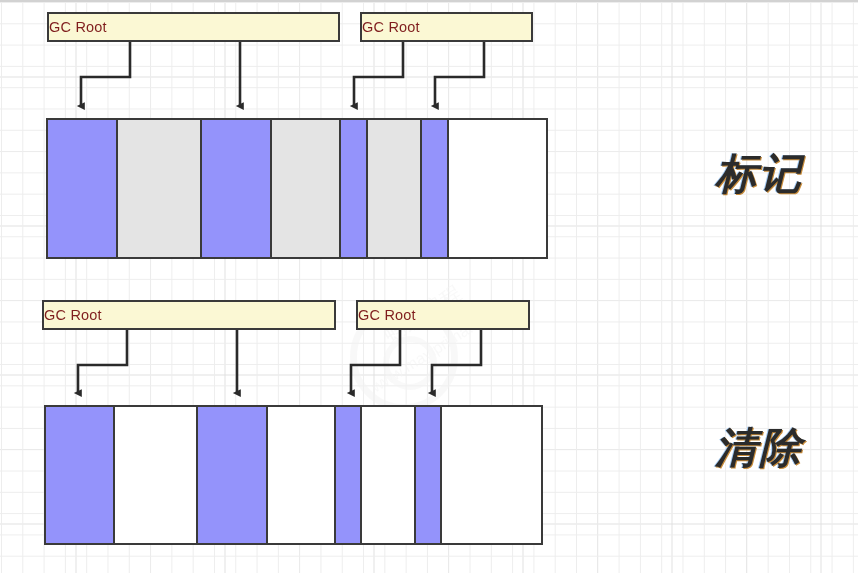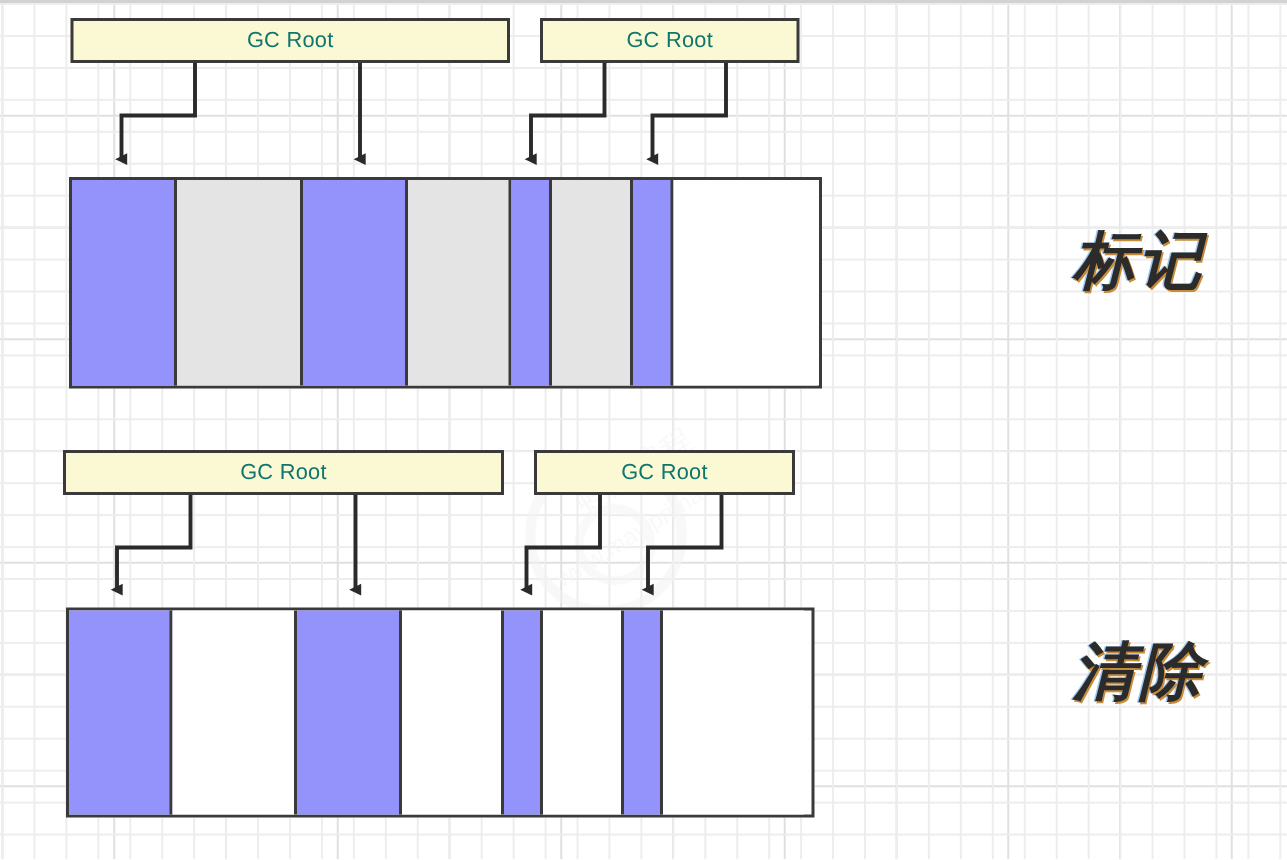--- a/index.html
+++ b/index.html
@@ -89,22 +89,21 @@
   }
 
   
   .gc-root {
     position: absolute;
     box-sizing: border-box;
     background: #fbf8d4;
     border: 2.5px solid #3a3a3a;
     display: flex;
     align-items: center;
-    justify-content: center;
-    color: #0f766e;
+    color: #7f1d1d;
     font-size: 14.5px;
     letter-spacing: .2px;
   }
 
   
   .mem-bar {
     position: absolute;
     box-sizing: border-box;
     border: 2.5px solid #3a3a3a;
     background: #ffffff;

